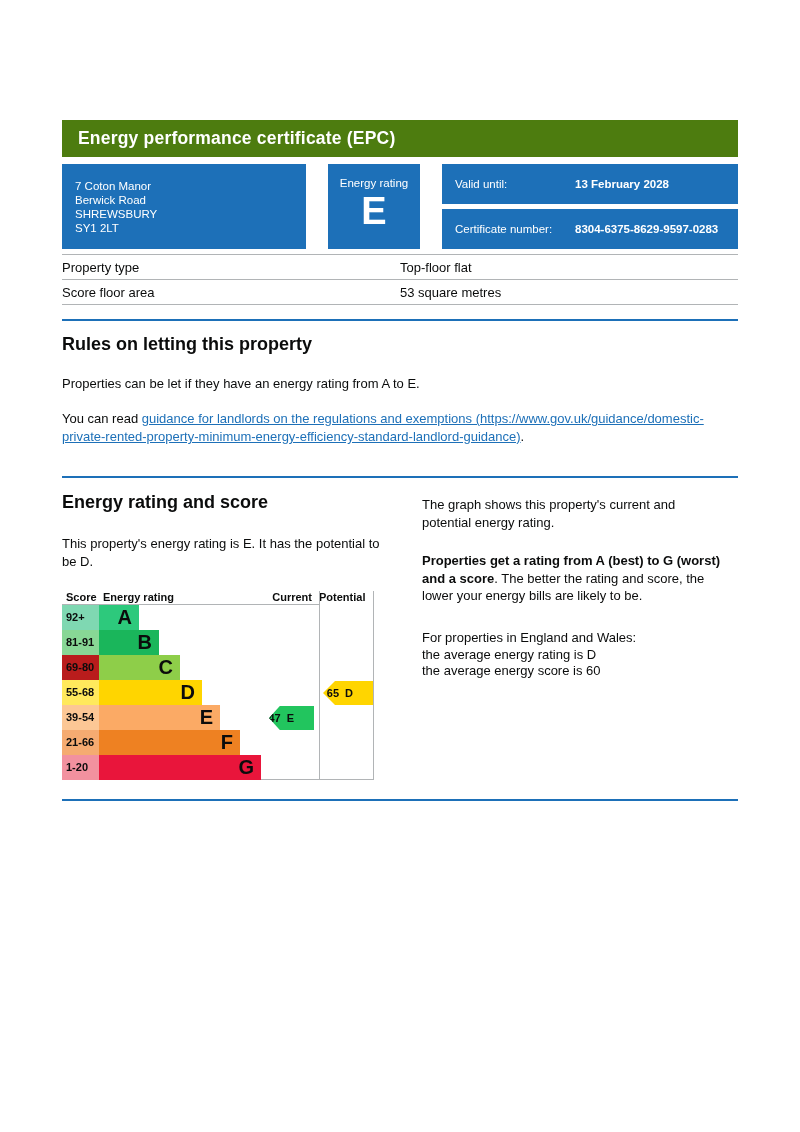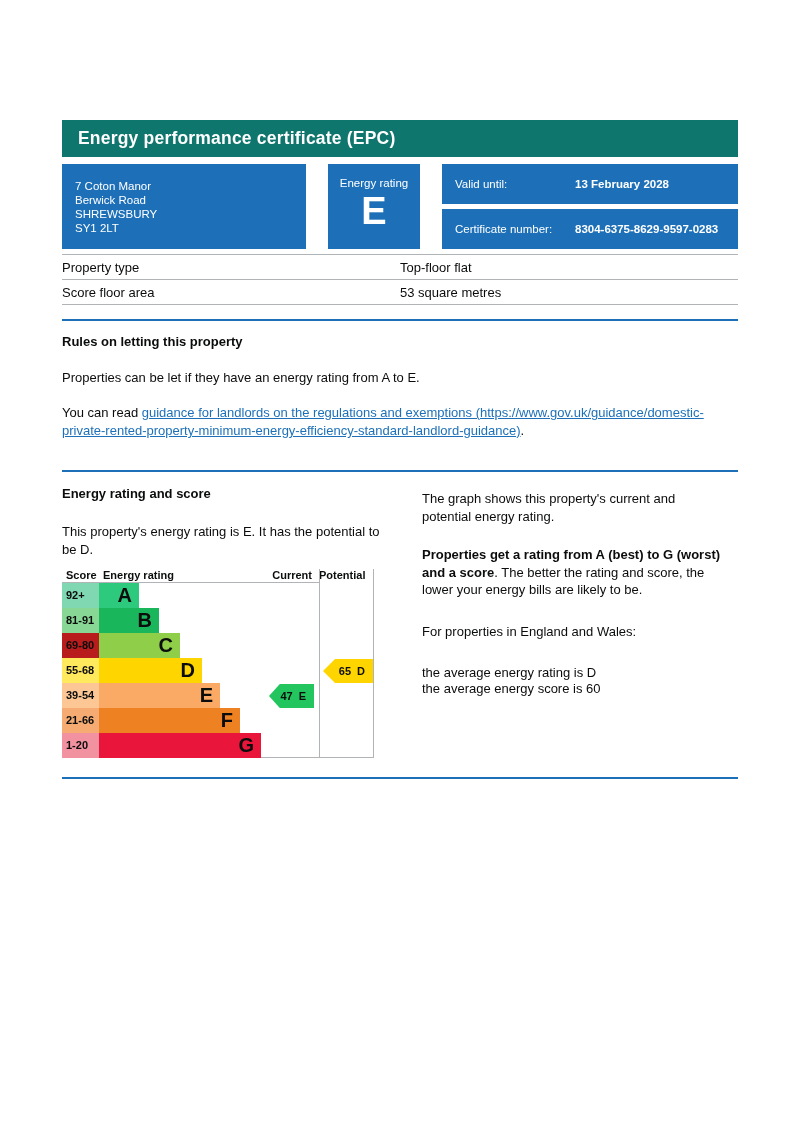--- a/index.html
+++ b/index.html
@@ -6,21 +6,21 @@
   html,body { background:#fff; }
   body {
     width:800px; height:1132px;
     font-family:"Liberation Sans","DejaVu Sans",sans-serif;
     color:#0b0c0c; overflow:hidden;
   }
   .page { width:800px; padding:0 62px; }
   .spacer-top { height:120px; }
 
   
-  .banner { background:#0f766e; color:#fff; height:37px; display:flex; align-items:center; padding-left:16px; }
+  .banner { background:#4d7c0f; color:#fff; height:37px; display:flex; align-items:center; padding-left:16px; }
   .banner span { font-size:17.5px; font-weight:bold; letter-spacing:.2px; }
 
   
   .header-boxes { display:flex; gap:22px; margin-top:7px; height:85px; }
   .bluebox { background:#1d70b8; color:#fff; }
   .address-box { width:244px; padding:15px 0 0 13px; font-size:11.5px; line-height:14px; }
   .rating-box { width:92px; display:flex; flex-direction:column; align-items:center; padding-top:13px; }
   .rating-box .er-label { font-size:11.5px; }
   .rating-box .er-value { font-size:38px; font-weight:bold; line-height:44px; }
   .validity-box { flex:1; display:flex; flex-direction:column; gap:5px; background:#fff; }
@@ -30,56 +30,56 @@
 
   
   .prop-table { margin-top:5px; border-top:1px solid #b1b4b6; font-size:13px; }
   .prop-row { display:flex; height:25px; align-items:center; border-bottom:1px solid #b1b4b6; }
   .prop-row .plabel { width:338px; }
 
   hr.blue-hr { border:none; border-top:2px solid #1d70b8; margin-top:14px; }
   hr.blue-hr.hr2 { margin-top:30px; }
   hr.blue-hr.hr3 { margin-top:19px; }
 
-  h2.section-h { font-size:13px; font-weight:bold; margin-top:13px; }
+  h2.section-h { font-size:18px; font-weight:bold; margin-top:13px; }
   .body-text { font-size:13px; line-height:18px; }
   .p-rules1 { margin-top:20px; }
   .p-rules2 { margin-top:17px; max-width:660px; }
   a.doc-link { color:#1d70b8; text-decoration:underline; cursor:pointer; }
 
   
   .two-col { display:flex; margin-top:14px; }
   .left-col { width:360px; }
   .left-col h2.section-h { margin-top:0; }
   .p-intro { margin-top:22px; max-width:330px; }
   .p-improve { display:block; margin-top:22px; max-width:300px; }
   .right-col { flex:1; padding-top:4px; }
   .p-graph { max-width:300px; }
   .p-props { margin-top:20px; max-width:316px; line-height:17.5px; }
   .p-engwales { margin-top:24px; }
-  .p-averages { margin-top:24px; line-height:16px; }
-
-  
-  .chart { position:relative; width:312px; height:189px; margin-top:10px; font-size:11px; }
+  .p-averages { margin-top:0; line-height:16px; }
+
+  
+  .chart { position:relative; width:312px; height:189px; margin-top:20px; font-size:11px; }
   .ch-head { position:absolute; top:0; height:13px; font-weight:bold; font-size:11px; line-height:12px; }
   .ch-head.score { left:4px; }
   .ch-head.rating { left:41px; }
   .ch-head.current { left:0; width:250px; text-align:right; }
   .ch-head.potential { left:257px; width:55px; }
   .hline { position:absolute; top:13px; left:0; width:257px; height:1px; background:#b1b4b6; }
   .vline { position:absolute; top:0; width:1px; height:189px; background:#b1b4b6; }
   .vline.v1 { left:257px; }
   .vline.v2 { left:311px; }
   .bline { position:absolute; top:188px; left:0; width:312px; height:1px; background:#b1b4b6; }
   .band-row { position:absolute; left:0; height:25px; display:flex; }
   .score-cell { width:37px; padding-left:4px; font-weight:bold; font-size:11px; line-height:25px; }
   .band-bar { height:25px; text-align:right; padding-right:7px; font-weight:bold; font-size:20px; line-height:25px; color:#0b0c0c; }
   .r0{top:14px}.r1{top:39px}.r2{top:64px}.r3{top:89px}.r4{top:114px}.r5{top:139px}.r6{top:164px}
   .w-a{width:40px}.w-b{width:60px}.w-c{width:81px}.w-d{width:103px}.w-e{width:121px}.w-f{width:141px}.w-g{width:162px}
-  .arrow { position:absolute; display:flex; align-items:center; justify-content:flex-end; padding-right:8px;
+  .arrow { position:absolute; display:flex; align-items:center; justify-content:flex-end; padding-right:20px;
            font-weight:bold; font-size:11px; color:#0b0c0c;
            clip-path:polygon(0 50%, 24% 0, 100% 0, 100% 100%, 24% 100%); }
   .arrow .arrow-band { margin-left:6px; }
   .arrow-current { left:207px; top:115px; width:45px; height:24px; }
   .arrow-potential { left:261px; top:90px; width:50px; height:24px; }
 </style>
 </head>
 <body>
 
 <div class="page">

